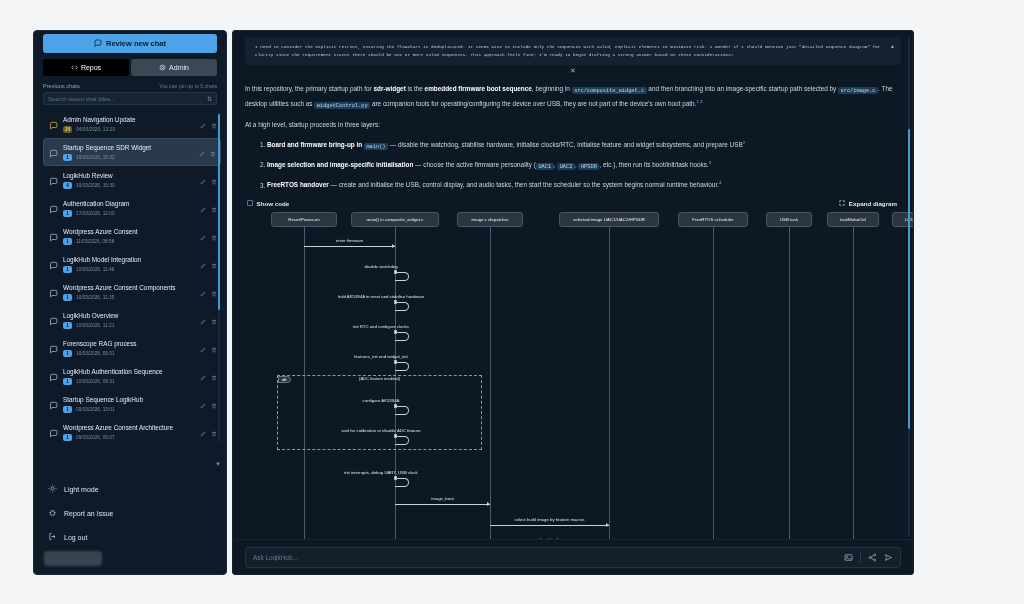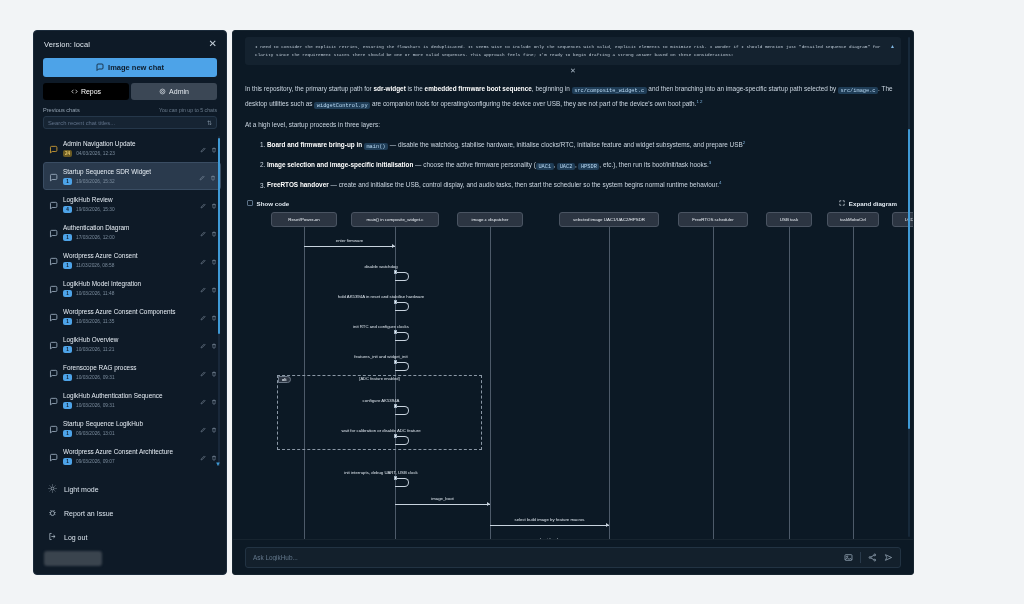--- a/index.html
+++ b/index.html
@@ -312,32 +312,28 @@
   .comp-icons svg { width: 9px; height: 9px; color: #9fb0c0; cursor: pointer; }
   .divider-v { width: 1px; height: 11px; background: #2a3b4c; }
 </style>
 </head>
 <body>
 
 <div id="app">
 
   <div class="sidebar">
 
-    <div class="sb-head">
-      <div class="sb-version">Version: local</div>
-      <div class="sb-close">✕</div>
-    </div>
 
     <div class="new-chat">
       <span>
         <svg viewBox="0 0 16 16" fill="none" stroke="#0d1c2b" stroke-width="1.6">
           <path d="M14 10a2 2 0 0 1-2 2H5l-3 3V4a2 2 0 0 1 2-2h8a2 2 0 0 1 2 2z"></path>
         </svg>
       </span>
-      <span>Image new chat</span>
+      <span>Review new chat</span>
     </div>
 
     <div class="seg">
       <div class="seg-btn active">
         <span>
           <svg viewBox="0 0 16 16" fill="none" stroke="#ffffff" stroke-width="1.6">
             <path d="M5.5 4 2 8l3.5 4M10.5 4 14 8l-3.5 4"></path>
           </svg>
         </span>
         <span>Repos</span>

